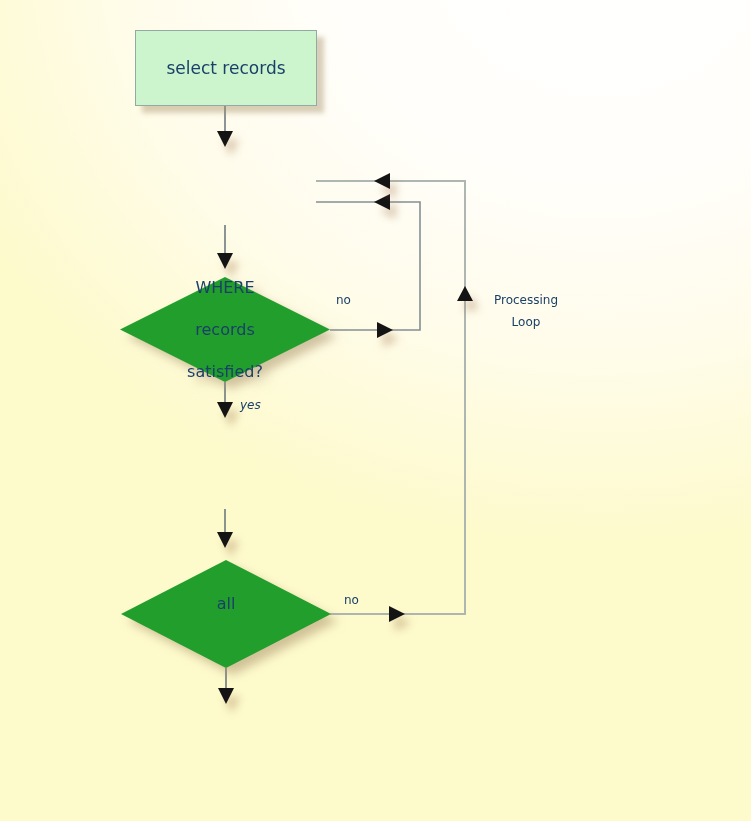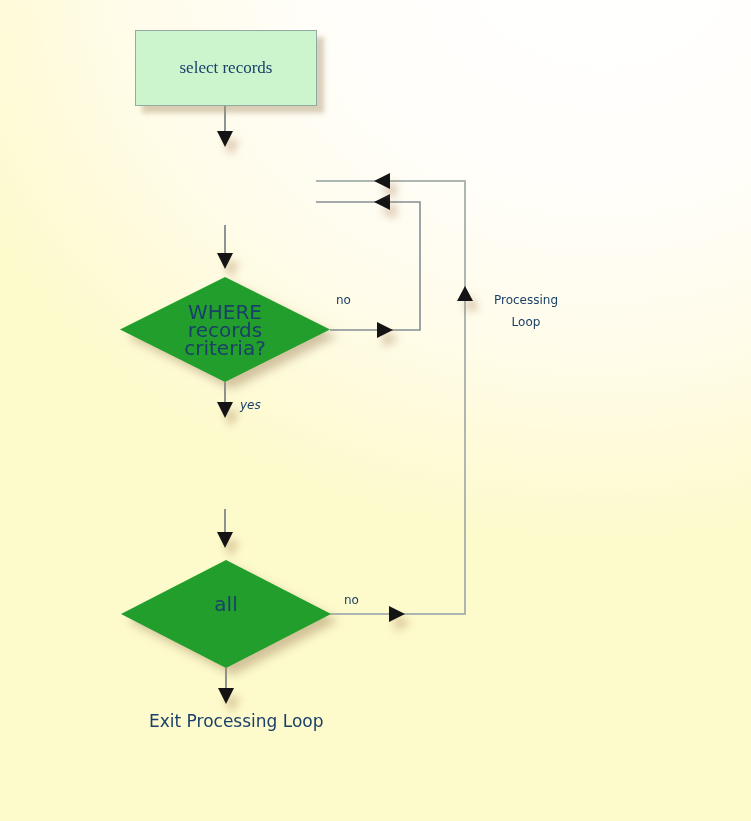--- a/index.html
+++ b/index.html
@@ -17,35 +17,35 @@
   .wires{position:absolute;left:0;top:0;width:751px;height:821px;z-index:1;}
   .conn{stroke:#6f7a80;stroke-width:1.6;fill:none;}
   .loop-outer{stroke:#aeb6b1;stroke-width:2;fill:none;}
   .loop-inner{stroke:#848f94;stroke-width:1.6;fill:none;}
   .ah{fill:#141414;filter:drop-shadow(6px 9px 4px rgba(160,115,70,0.40));}
   .node-box{
     position:absolute;z-index:2;width:180px;height:74px;
     background:#ccf5cd;border:1px solid #93a9a4;
     box-shadow:7px 7px 5px rgba(165,140,100,0.42);
     display:flex;align-items:center;justify-content:center;
-    color:#1a4069;font-size:17px;font-family:Liberation Serif, serif;
+    color:#1a4069;font-size:17px;
   }
   .diamond-wrap{
     position:absolute;z-index:2;
     filter:drop-shadow(7px 7px 5px rgba(165,140,100,0.5));
   }
   .diamond-shape{
     position:absolute;left:0;top:0;width:100%;height:100%;
     background:#229e2c;
     clip-path:polygon(50% 0%,100% 50%,50% 100%,0% 50%);
   }
   .diamond-text{
     position:absolute;left:0;top:0;width:100%;height:100%;
     display:flex;flex-direction:column;align-items:center;justify-content:center;
-    color:#1a4069;font-size:20px;line-height:18px;text-align:center;
+    color:#1a4069;font-size:16px;line-height:18px;text-align:center;gap:24px;
   }
   .edge-label{
     position:absolute;z-index:3;color:#1a4069;font-size:12px;line-height:22px;
   }
   .exit-label{font-size:17px;}
 </style>
 </head>
 <body>
 
 <div class="canvas">
@@ -81,34 +81,33 @@
     <span>select records</span>
   </div>
 
 
 
   <div class="diamond-wrap" style="left:120px;top:277px;width:210px;height:105px;">
     <div class="diamond-shape"></div>
     <div class="diamond-text">
       <span>WHERE</span>
       <span>records</span>
-      <span>criteria?</span>
+      <span>satisfied?</span>
     </div>
   </div>
 
   <div class="diamond-wrap" style="left:121px;top:560px;width:210px;height:108px;">
     <div class="diamond-shape"></div>
     <div class="diamond-text" style="transform:translateY(-10px);text-align:center;">
       <span>all</span>
     </div>
   </div>
 
   <div class="edge-label" style="left:336px;top:289px;">no</div>
 
   <div class="edge-label" style="left:240px;top:394px;font-style:italic;">yes</div>
 
   <div class="edge-label" style="left:344px;top:589px;">no</div>
 
   <div class="edge-label" style="left:480px;top:289px;width:92px;text-align:center;">Processing Loop</div>
 
-  <div class="edge-label exit-label" style="left:149px;top:710px;">Exit Processing Loop</div>
 
 </div>
 
 </body></html>

